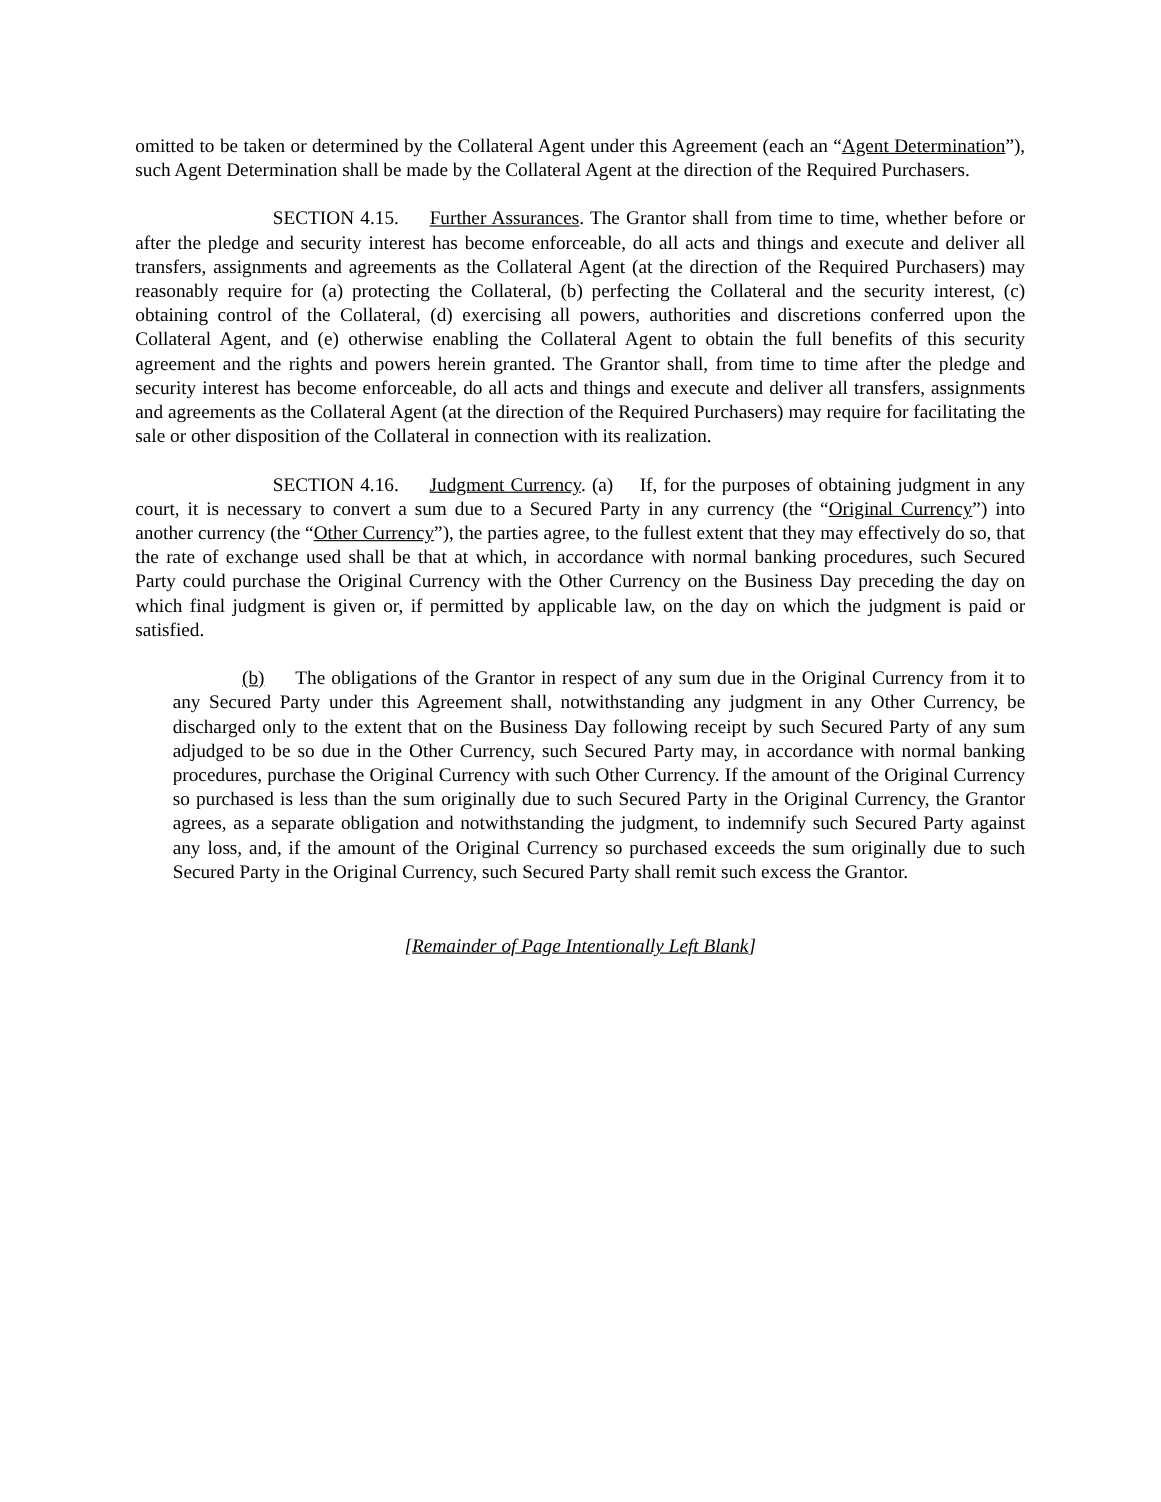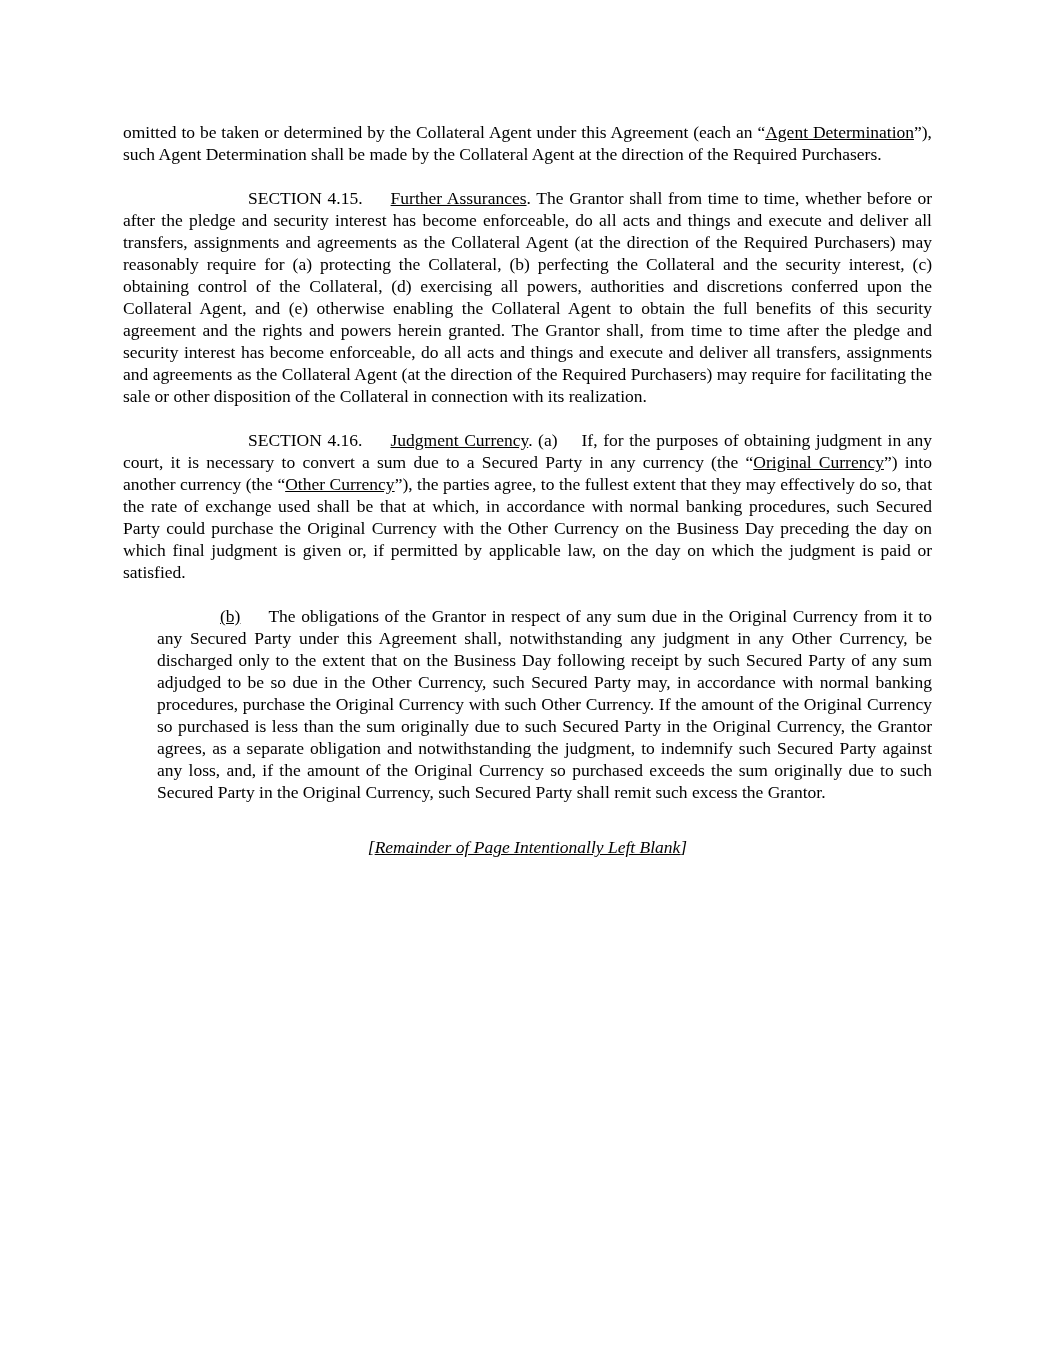--- a/index.html
+++ b/index.html
@@ -27,21 +27,21 @@
     margin: 0 0 22px 0;
     font-size: 17.5px;
     line-height: 22px;
     text-align: justify;
   }
   p.indent-section { text-indent: 125px; }
   p.indent-sub { text-indent: 63px; margin-left: 34px; }
   p.center {
     text-align: center;
     text-indent: 0;
-    margin-top: 33px;
+    margin-top: 45px;
   }
   .u { text-decoration: underline; }
   .i { font-style: italic; }
   .tab-gap { display: inline-block; width: 28px; }
   .tab-gap.small { width: 24px; }
   .footer {
     position: absolute;
     left: 0;
     right: 0;
     top: 1274px;

